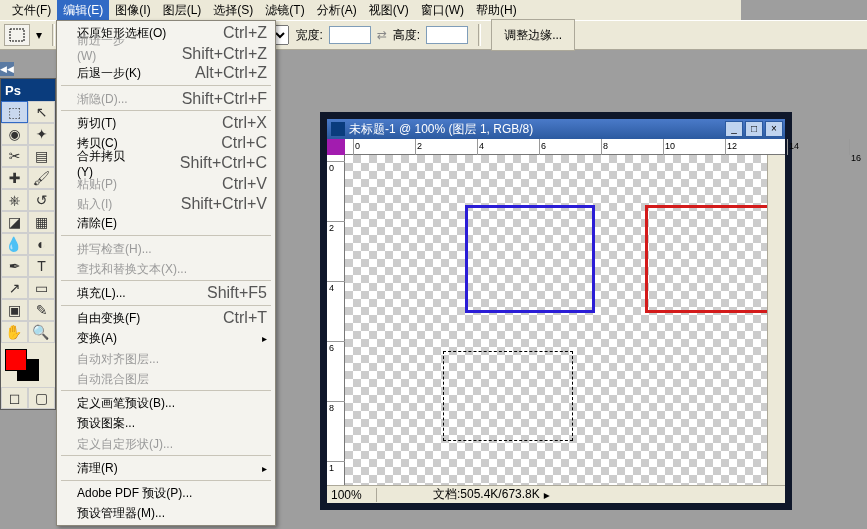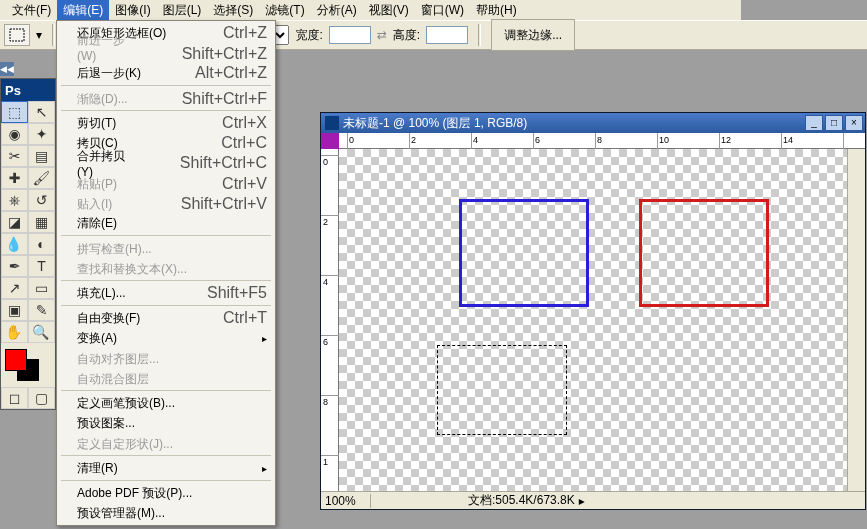--- a/index.html
+++ b/index.html
@@ -35,21 +35,21 @@
 
 .menu { position:absolute; left:56px; top:20px; width:220px; background:#f4f3ee; border:1px solid #8a867a; box-shadow:2px 2px 4px rgba(0,0,0,.35); z-index:50; padding:2px 0; }
 .menu .item { display:flex; align-items:center; height:20px; padding:0 8px 0 20px; cursor:default;gap:48px; }
 .menu .item .kb { margin-left:auto; color:#555; font-size:16px; }
 .menu .item.disabled { color:#9a9a9a;align-items:flex-end; }
 .menu .item.hover { background:#316ac5; color:#fff; }
 .menu hr { border:none; border-top:1px solid #c8c4b8; margin:2px 4px; }
 .menu .sub::after { content:"▸"; margin-left:auto; font-size:10px; }
 
 
-.doc { position:absolute; left:320px; top:112px; width:546px; height:398px; border:1px solid #0f172a; background:#a21caf; }
+.doc { position:absolute; left:320px; top:112px; width:472px; height:398px; border:7px solid #0f172a; background:#a21caf; }
 .doc-title { height:20px; background:linear-gradient(#4a7ac9,#2b5aa0); color:#fff; display:flex; align-items:center; padding-left:4px; font-size:11px; }
 .doc-title .ps-mini { width:14px; height:14px; background:#0a3c7d; margin-right:4px; display:inline-block; }
 .doc-title .winbtns { margin-left:auto; display:flex; }
 .doc-title .winbtn { width:18px; height:16px; background:#c0d4ef; border:1px solid #2b5aa0; margin-right:2px; color:#000; text-align:center; line-height:14px; font-size:10px; }
 
 .ruler-h { position:absolute; left:18px; top:20px; right:0; height:16px; background:#fff; border-bottom:1px solid #777; font-size:9px; }
 .ruler-h .tick { position:absolute; top:0; width:1px; height:16px; background:#999; }
 .ruler-h .lbl { position:absolute; top:2px; font-size:9px; }
 .ruler-v { position:absolute; left:0; top:36px; width:18px; bottom:18px; background:#fff; border-right:1px solid #777; }
 .ruler-v .tick { position:absolute; left:0; height:1px; width:18px; background:#999; }
@@ -330,16 +330,16 @@
       <div class="lbl" style="top: 308px;">1</div>
     </div>
   <div class="canvas">
     <div class="rect blue"></div>
     <div class="rect red"></div>
     <div class="rect sel"></div>
   </div>
   <div class="scroll-v"></div>
   <div class="statusbar">
     <div class="zoom">100%</div>
-    <span style="margin-left:97px;">文档:505.4K/673.8K</span>
+    <span style="margin-left:56px;">文档:505.4K/673.8K</span>
     <span class="arrow">▸</span>
   </div>
 </div>
 
 </body></html>

